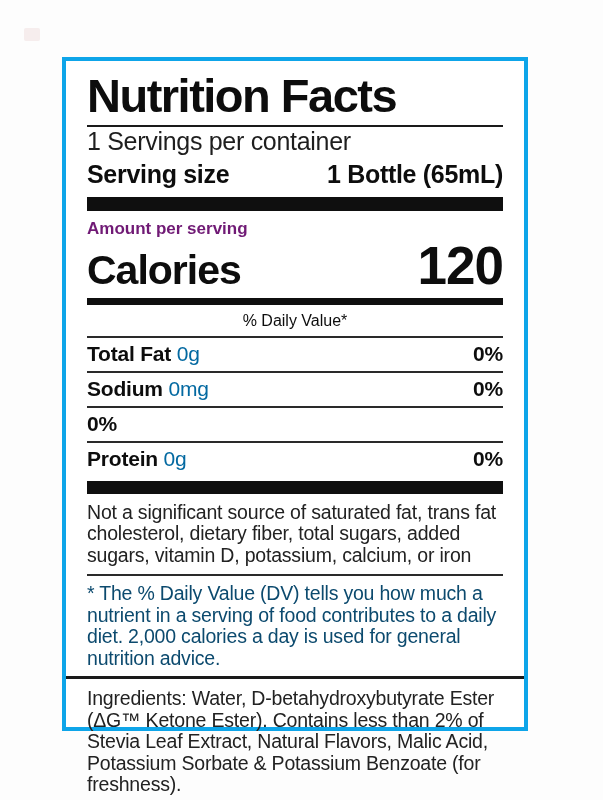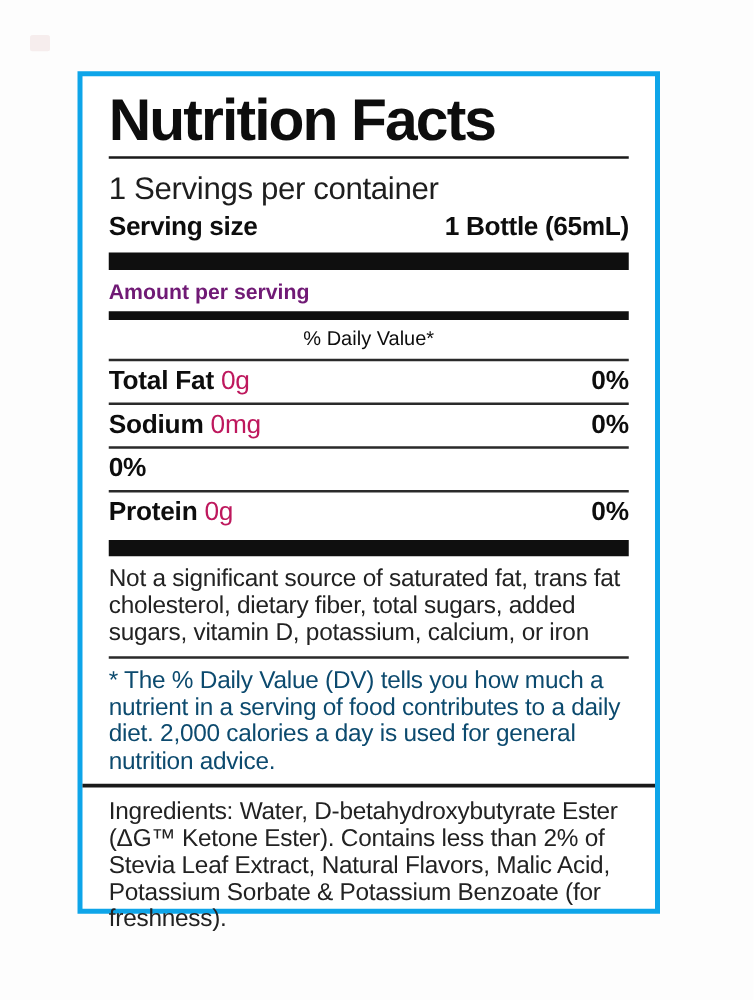--- a/index.html
+++ b/index.html
@@ -46,32 +46,31 @@
     line-height: 1.1;
     color: #0d0d0d;
     white-space: nowrap;
   }
   .title-rule {
     height: 2px;
     background: #1a1a1a;
     margin-top: 3px;
   }
   .servings {
-    margin-top: 10px;
     font-size: 25px;
     font-weight: 400;
     color: #1e1e1e;
     letter-spacing: -0.3px;
   }
   .serving-size-row {
     margin-top: 4px;
     display: flex;
     justify-content: space-between;
     align-items: baseline;
-    font-size: 21px;
+    font-size: 25px;
     font-weight: 700;
     color: #0d0d0d;
     letter-spacing: -0.3px;
   }
   .bar-thick {
     height: 14px;
     background: #0f0f0f;
     margin-top: 8px;
   }
   .amount-per-serving {
@@ -119,21 +118,21 @@
   }
   .nutrient-row {
     display: flex;
     justify-content: space-between;
     align-items: center;
     height: 33px;
     font-size: 21px;
     letter-spacing: -0.2px;
   }
   .nutrient-row .name { font-weight: 700; color: #0d0d0d; }
-  .nutrient-row .amt  { font-weight: 400; color: #be185d; }
+  .nutrient-row .amt  { font-weight: 400; color: #0369a1; }
   .nutrient-row .dv   { font-weight: 700; color: #0d0d0d; }
   .row-divider {
     height: 2px;
     background: #2a2a2a;
   }
   .bar-thick-2 {
     height: 13px;
     background: #0f0f0f;
     margin-top: 5px;
   }
@@ -188,20 +187,24 @@
 
     <div class="serving-size-row">
       <span>Serving size</span>
       <span>1 Bottle (65mL)</span>
     </div>
 
     <div class="bar-thick"></div>
 
     <div class="amount-per-serving">Amount per serving</div>
 
+    <div class="calories-row">
+      <span class="calories-label">Calories</span>
+      <span class="calories-value">120</span>
+    </div>
 
     <div class="bar-medium"></div>
 
     <div class="dv-header">% Daily Value*</div>
 
     <div class="hairline"></div>
 
     <div class="nutrient-row">
       <span><span class="name">Total Fat</span><span class="amt">&nbsp;</span><span class="amt">0g</span></span>
       <span class="dv">0%</span>

